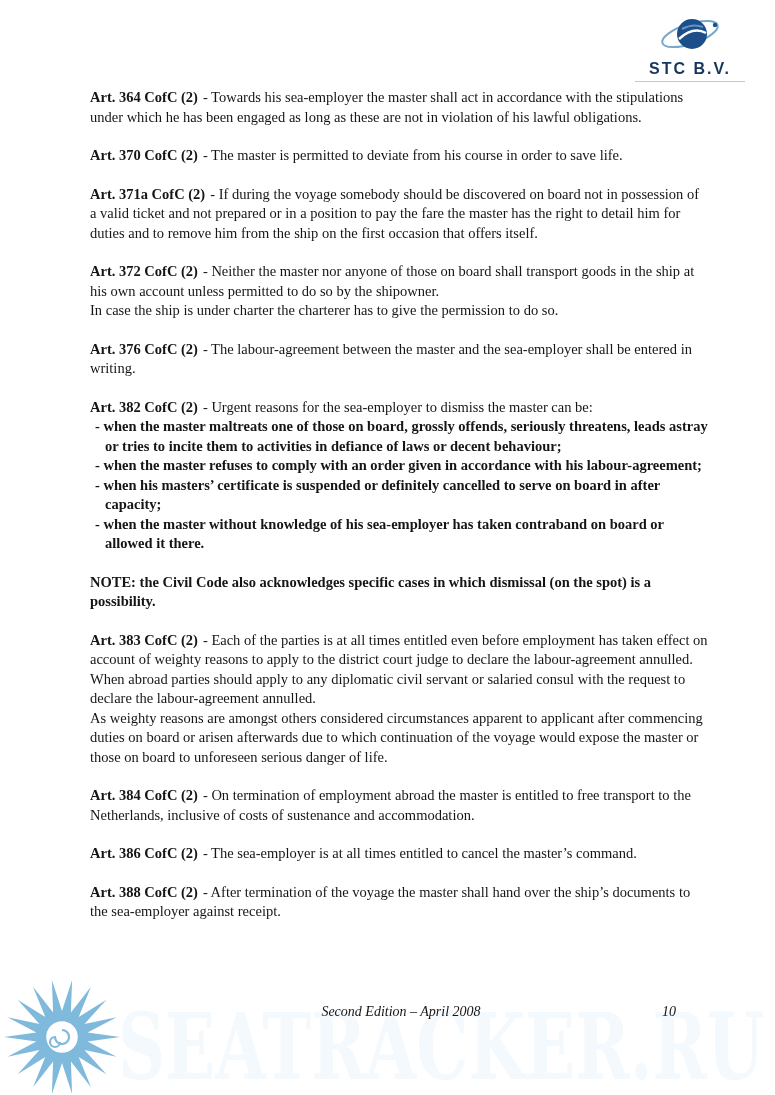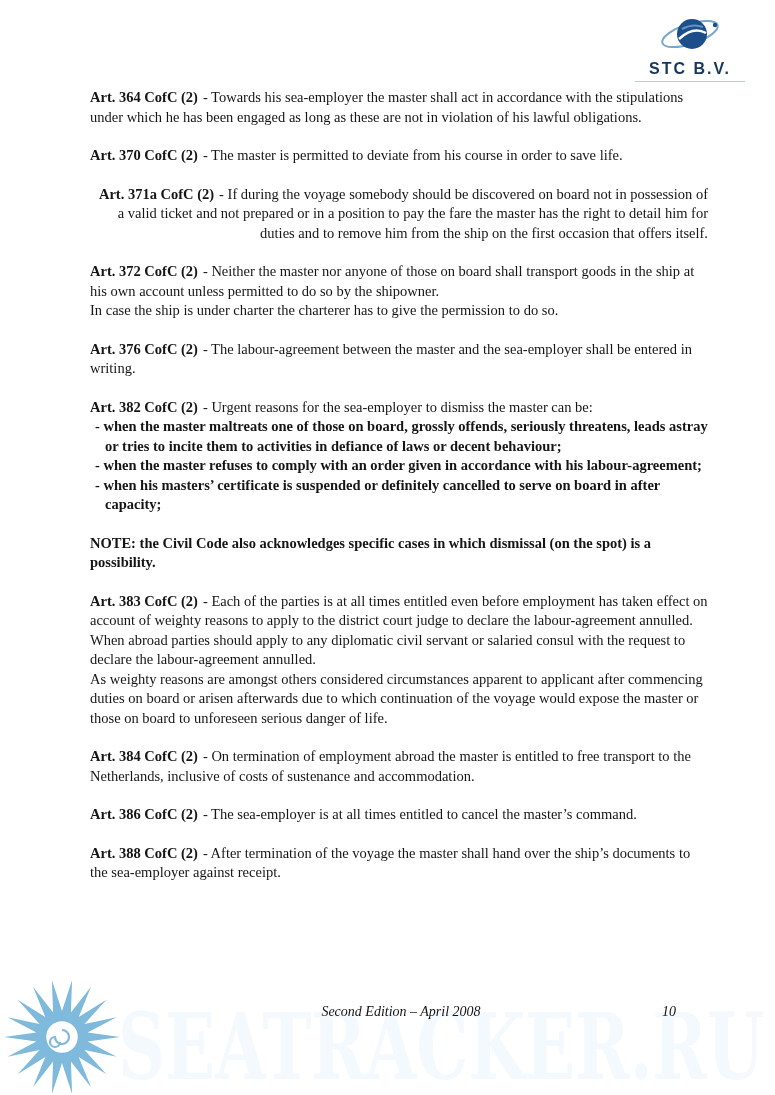--- a/index.html
+++ b/index.html
@@ -12,21 +12,21 @@
   .logo svg{display:block;margin:0 auto;}
   .stc-text{
     font-family:"Liberation Sans","DejaVu Sans",sans-serif;font-weight:bold;
     color:#17365d;font-size:16px;letter-spacing:2px;margin-top:2px;
     border-bottom:1px solid #b9c8da;padding-bottom:3px;text-align:center;
   }
   
   .content{position:absolute;left:90px;top:88px;width:622px;font-size:14.5px;line-height:19.5px;}
   p.art{margin:0 4px 19px 0;}
   p.note{margin:0 0 19px 0;font-weight:bold;}
-  .gap-xl{margin-top:47px;text-align:right;}
+  .gap-xl{margin-top:47px;}
   .lbl{font-weight:bold;margin-right:5px;}
   .body{white-space:pre-line;}
   .items{margin:0 0 19px 0;}
   .item{padding-left:15px;text-indent:-10px;font-weight:bold;}
   
   .footer{position:absolute;left:90px;top:1004px;width:622px;font-size:14px;z-index:3;font-style:italic;}
   .footer-center{display:block;text-align:center;}
   .page-num{position:absolute;right:36px;top:0;}
   
   .watermark{position:absolute;left:0;bottom:0;width:644px;height:120px;z-index:2;pointer-events:none;}
@@ -70,20 +70,21 @@
       <b class="lbl">Art. 376 CofC (2)</b><span class="body">- The labour-agreement between the master and the sea-employer shall be entered in writing.</span>
     </p>
 
     <p class="art" style="margin-bottom:0">
       <b class="lbl">Art. 382 CofC (2)</b><span class="body">- Urgent reasons for the sea-employer to dismiss the master can be:</span>
     </p>
     <div class="items">
       <div class="item">- when the master maltreats one of those on board, grossly offends, seriously threatens, leads astray or tries to incite them to activities in defiance of laws or decent behaviour;</div>
       <div class="item">- when the master refuses to comply with an order given in accordance with his labour-agreement;</div>
       <div class="item">- when his masters’ certificate is suspended or definitely cancelled to serve on board in after capacity;</div>
+      <div class="item">- when the master without knowledge of his sea-employer has taken contraband on board or allowed it there.</div>
     </div>
 
     <p class="note">NOTE: the Civil Code also acknowledges specific cases in which dismissal (on the spot) is a possibility.</p>
 
     <p class="art">
       <b class="lbl">Art. 383 CofC (2)</b><span class="body">- Each of the parties is at all times entitled even before employment has taken effect on account of weighty reasons to apply to the district court judge to declare the labour-agreement annulled.
 When abroad parties should apply to any diplomatic civil servant or salaried consul with the request to declare the labour-agreement annulled.
 As weighty reasons are amongst others considered circumstances apparent to applicant after commencing duties on board or arisen afterwards due to which continuation of the voyage would expose the master or those on board to unforeseen serious danger of life.</span>
     </p>
 

